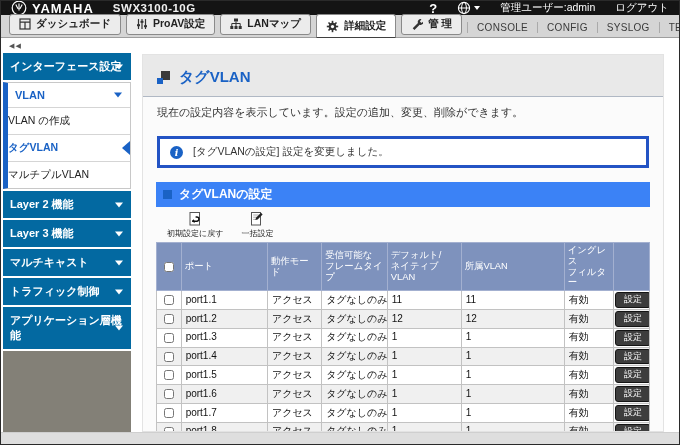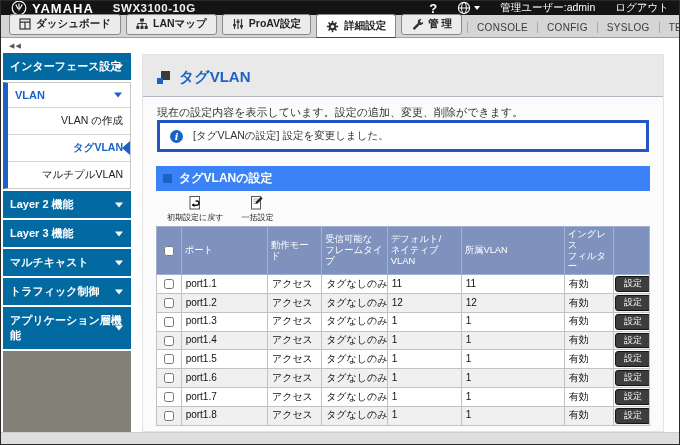--- a/index.html
+++ b/index.html
@@ -29,34 +29,34 @@
   
   .region { flex:1; display:flex; background:#fff; overflow:hidden; }
 
   .sidebar { width:133px; flex:none; display:flex; flex-direction:column; padding:1px 3px 0 2px; }
   .collapse { font-size:7px; color:#555; padding:3px 0 3px 6px; letter-spacing:1px; cursor:pointer; }
   .s-group { position:relative; background:#0369a1; color:#fff; font-weight:bold; font-size:11px; padding:6px 7px; margin-bottom:2px; cursor:pointer; }
   .arr-down { position:absolute; right:8px; top:50%; transform:translateY(-50%); width:0; height:0; border-left:4px solid transparent; border-right:4px solid transparent; border-top:5px solid #fff; }
   .arr-down.blue { border-top-color:#1a62c5; }
   .vlan-block { border:1px solid #c8c8c8; border-left:5px solid #1a62c5; background:#fff; margin-bottom:2px; }
   .s-vlan { position:relative; color:#1a62c5; font-weight:bold; font-size:11px; padding:6px 7px; cursor:pointer; }
-  .s-leaf { position:relative; border-top:1px solid #d5d5d5; font-size:10.5px; color:#222; padding:6px 7px 6px 0; cursor:pointer;text-align:right; }
+  .s-leaf { position:relative; border-top:1px solid #d5d5d5; font-size:10.5px; color:#222; padding:6px 7px 6px 0; cursor:pointer; }
   .s-leaf.active { color:#1a62c5; font-weight:bold; }
   .s-leaf.active::after { content:""; position:absolute; right:0; top:50%; transform:translateY(-50%); border-top:7px solid transparent; border-bottom:7px solid transparent; border-right:8px solid #1a62c5; }
   .side-filler { flex:1; background:#838077; }
 
   
   .panel { flex:1; margin:16px 15px 0 8px; background:#fbfbfb; border:1px solid #e3e3e3; overflow:hidden; }
   .title-band { background:#e9e9e9; padding:13px 14px 9px; border-bottom:1px solid #b0b8c4; display:flex; align-items:center; gap:9px; }
   .t-ico { position:relative; width:13px; height:13px; flex:none; }
   .t-ico .dark { position:absolute; top:0; right:0; width:9px; height:9px; background:#3a3a3a; }
   .t-ico .blue { position:absolute; bottom:0; left:0; width:6px; height:6px; background:#1a62c5; }
   .page-title { font-size:15px; font-weight:bold; color:#1a62c5; }
   .desc { margin:8px 14px 0; font-size:11px; color:#333; }
-  .notice { margin:0 14px 0; border:3px solid #2353c4; background:#fff; display:flex; align-items:center; gap:10px; padding:6px 10px; font-size:10.5px; color:#333; }
+  .notice { margin:16px 14px 0; border:3px solid #2353c4; background:#fff; display:flex; align-items:center; gap:10px; padding:6px 10px; font-size:10.5px; color:#333; }
   .info-icon { width:13px; height:13px; border-radius:50%; background:#1a62c5; color:#fff; flex:none; text-align:center; line-height:13px; font-size:9.5px; font-weight:bold; font-family:"DejaVu Serif",serif; font-style:italic; }
   .info-icon::before { content:"i"; }
 
   .config { margin:14px 13px 0; }
   .section-bar { background:#3b82f6; color:#fff; font-size:12px; font-weight:bold; padding:4px 7px; display:flex; align-items:center; gap:7px; }
   .blue-sq { width:9px; height:9px; background:#1a62c5; flex:none; }
   .toolbar { display:flex; gap:18px; padding:4px 4px 3px;margin-left:7px; }
   .tool { display:flex; flex-direction:column; align-items:center; gap:1px; font-size:8px; color:#222; cursor:pointer; background:none; border:none; font-family:inherit; }
 
   table.cfg { width:100%; border-collapse:collapse; border:1px solid #555; table-layout:fixed; background:#fff; font-size:10px; }
@@ -103,36 +103,36 @@
     <div class="tabs">
       <div class="tab">
         <svg width="12" height="12" viewBox="0 0 12 12">
           <rect x="1" y="1" width="10" height="10" fill="none" stroke="#333" stroke-width="1.2"></rect>
           <path d="M1 4.2h10 M6 4.2V11" stroke="#333" stroke-width="1.2" fill="none"></path>
         </svg>
         <span>ダッシュボード</span>
       </div>
       <div class="tab">
         <svg width="12" height="12" viewBox="0 0 12 12">
+          <path d="M2.5 1v10 M6 1v10 M9.5 1v10" stroke="#333" stroke-width="1.2"></path>
+          <rect x="1" y="6.2" width="3" height="2" fill="#333"></rect>
+          <rect x="4.5" y="2.8" width="3" height="2" fill="#333"></rect>
+          <rect x="8" y="7.2" width="3" height="2" fill="#333"></rect>
+        </svg>
+        <span>ProAV設定</span>
+      </div>
+      <div class="tab">
+        <svg width="12" height="12" viewBox="0 0 12 12">
           <rect x="4" y="0.5" width="4" height="3" fill="#333"></rect>
           <path d="M6 3.5v2 M1.8 5.5h8.4 M1.8 5.5v2.5 M6 5.5v2.5 M10.2 5.5v2.5" stroke="#333" stroke-width="1" fill="none"></path>
           <rect x="0.3" y="8" width="3" height="3" fill="#333"></rect>
           <rect x="4.5" y="8" width="3" height="3" fill="#333"></rect>
           <rect x="8.7" y="8" width="3" height="3" fill="#333"></rect>
         </svg>
         <span>LANマップ</span>
-      </div>
-      <div class="tab">
-        <svg width="12" height="12" viewBox="0 0 12 12">
-          <path d="M2.5 1v10 M6 1v10 M9.5 1v10" stroke="#333" stroke-width="1.2"></path>
-          <rect x="1" y="6.2" width="3" height="2" fill="#333"></rect>
-          <rect x="4.5" y="2.8" width="3" height="2" fill="#333"></rect>
-          <rect x="8" y="7.2" width="3" height="2" fill="#333"></rect>
-        </svg>
-        <span>ProAV設定</span>
       </div>
       <div class="tab selected">
         <svg width="13" height="13" viewBox="0 0 16 16">
           <g fill="#333">
             <rect x="7" y="1" width="2" height="14"></rect>
             <rect x="1" y="7" width="14" height="2"></rect>
             <rect x="7" y="1" width="2" height="14" transform="rotate(45 8 8)"></rect>
             <rect x="1" y="7" width="14" height="2" transform="rotate(45 8 8)"></rect>
             <circle cx="8" cy="8" r="4.6"></circle>
           </g>

